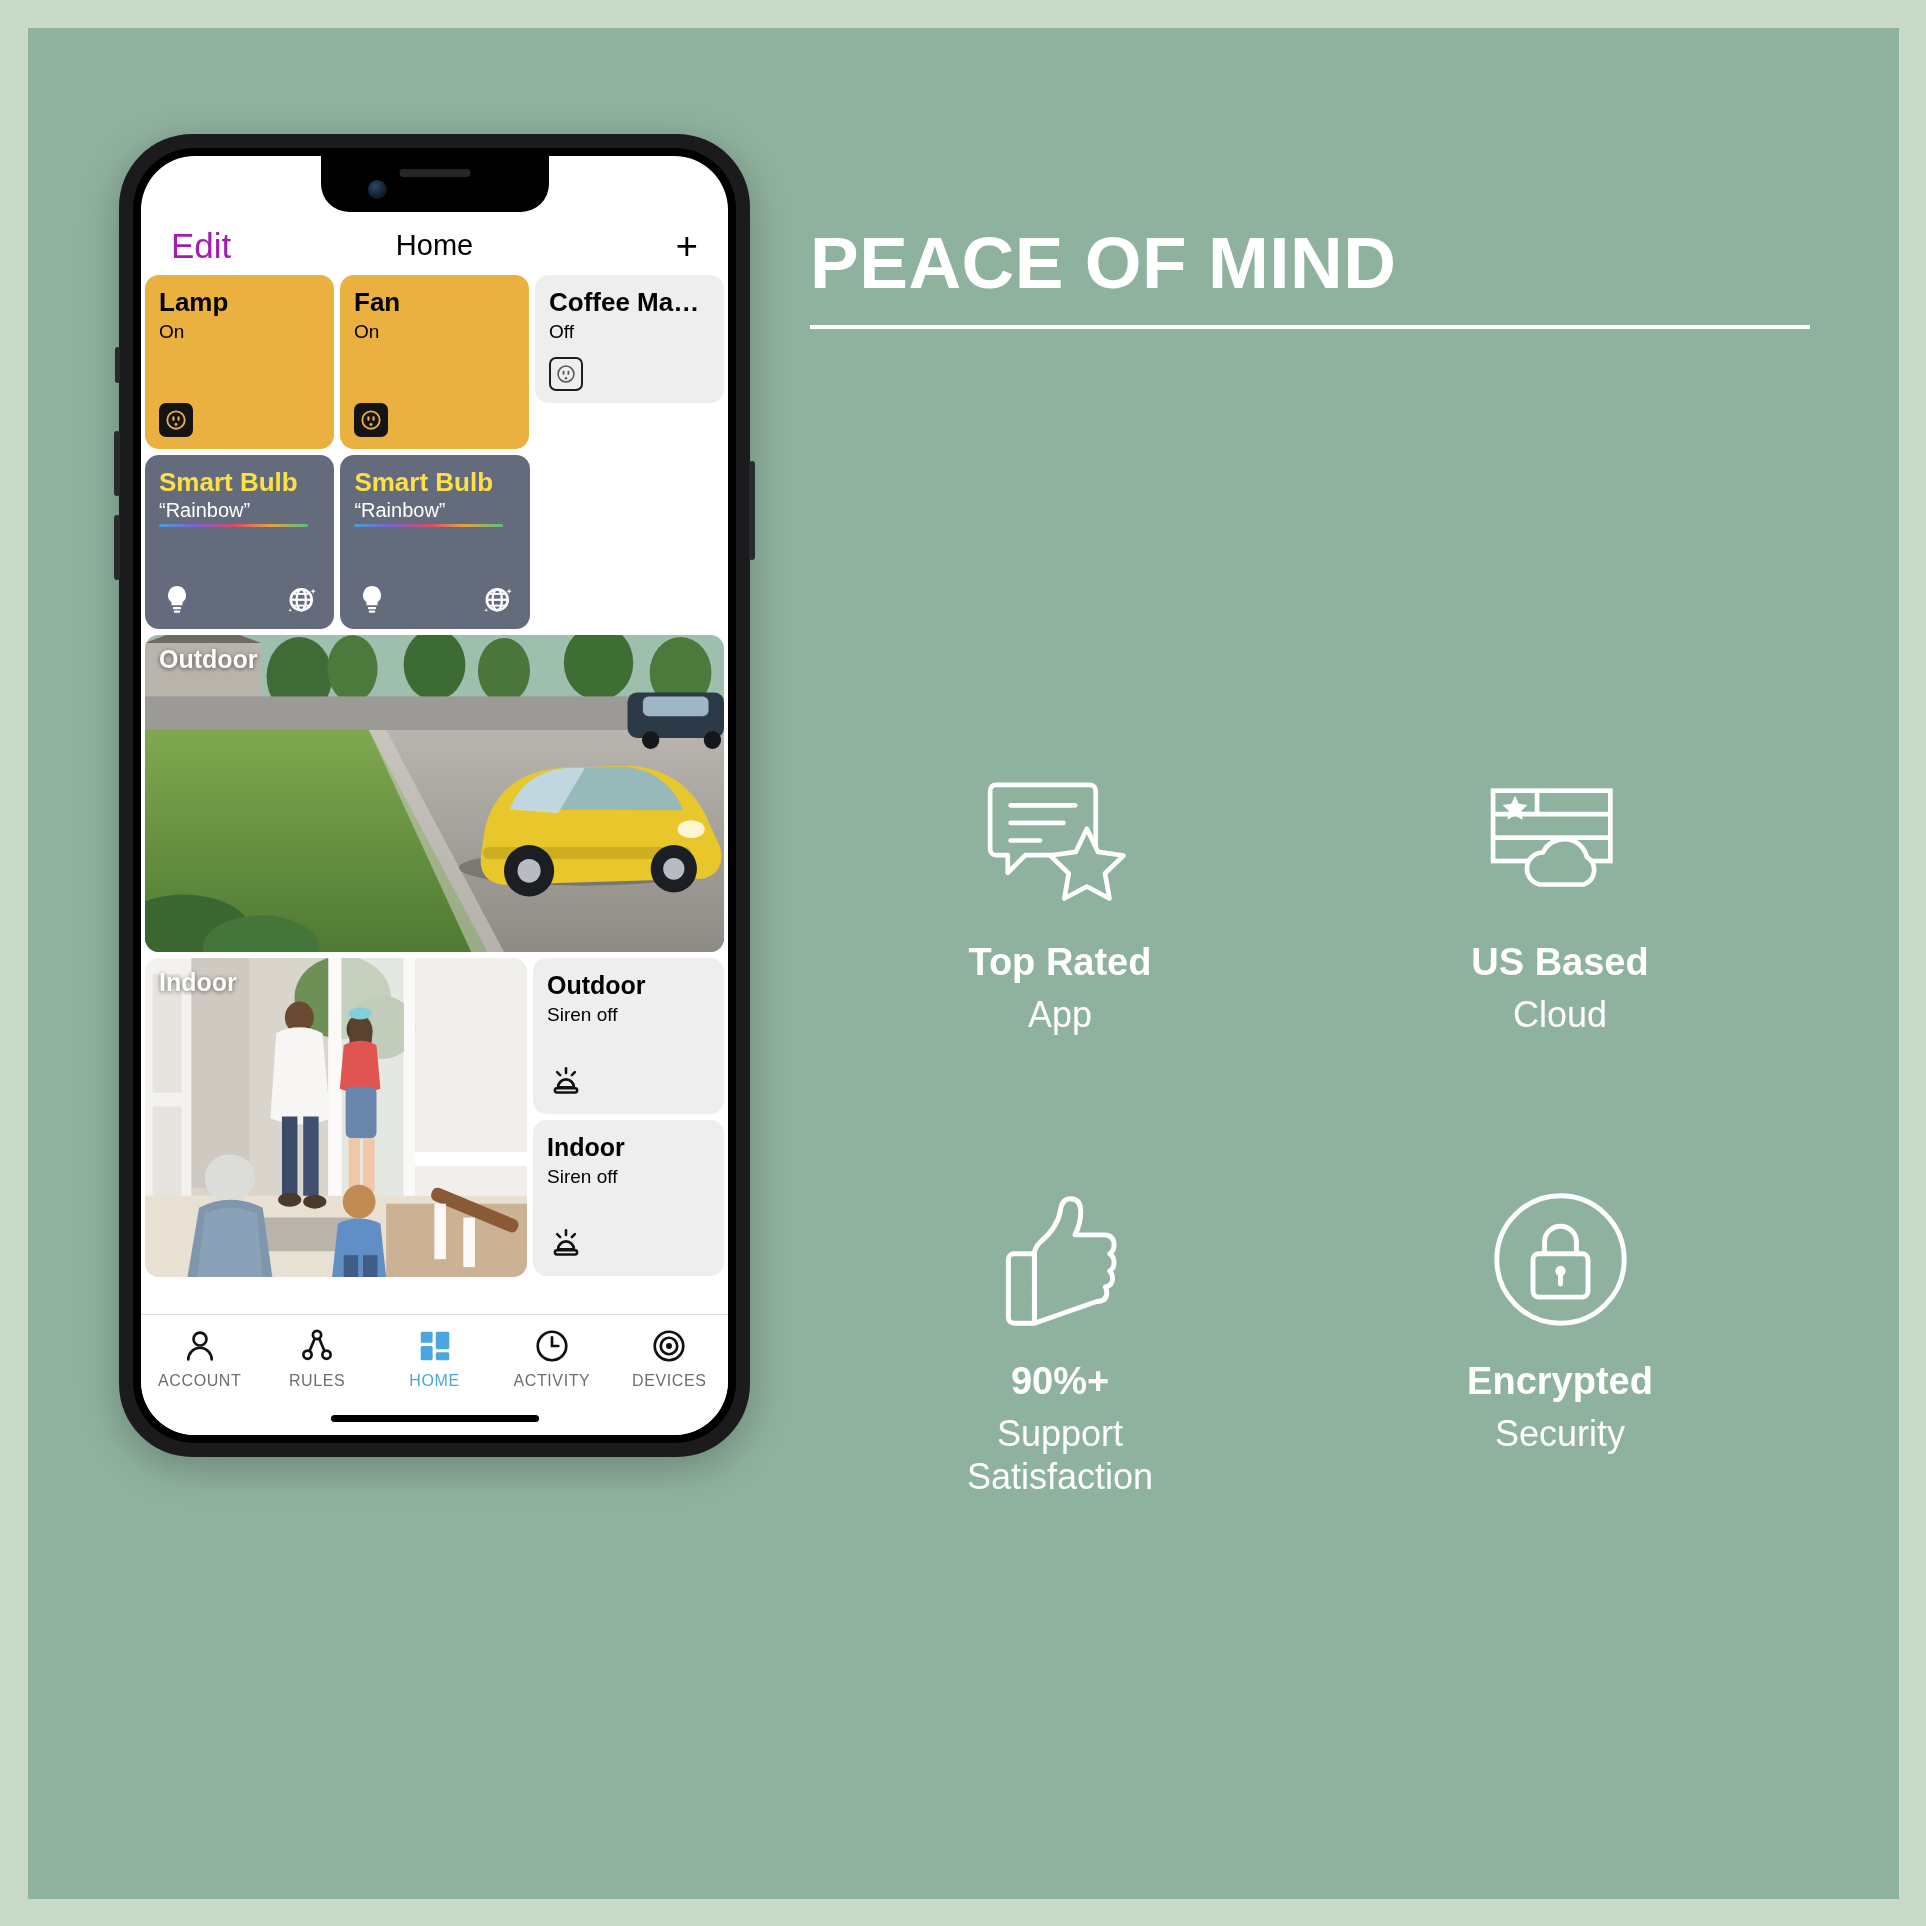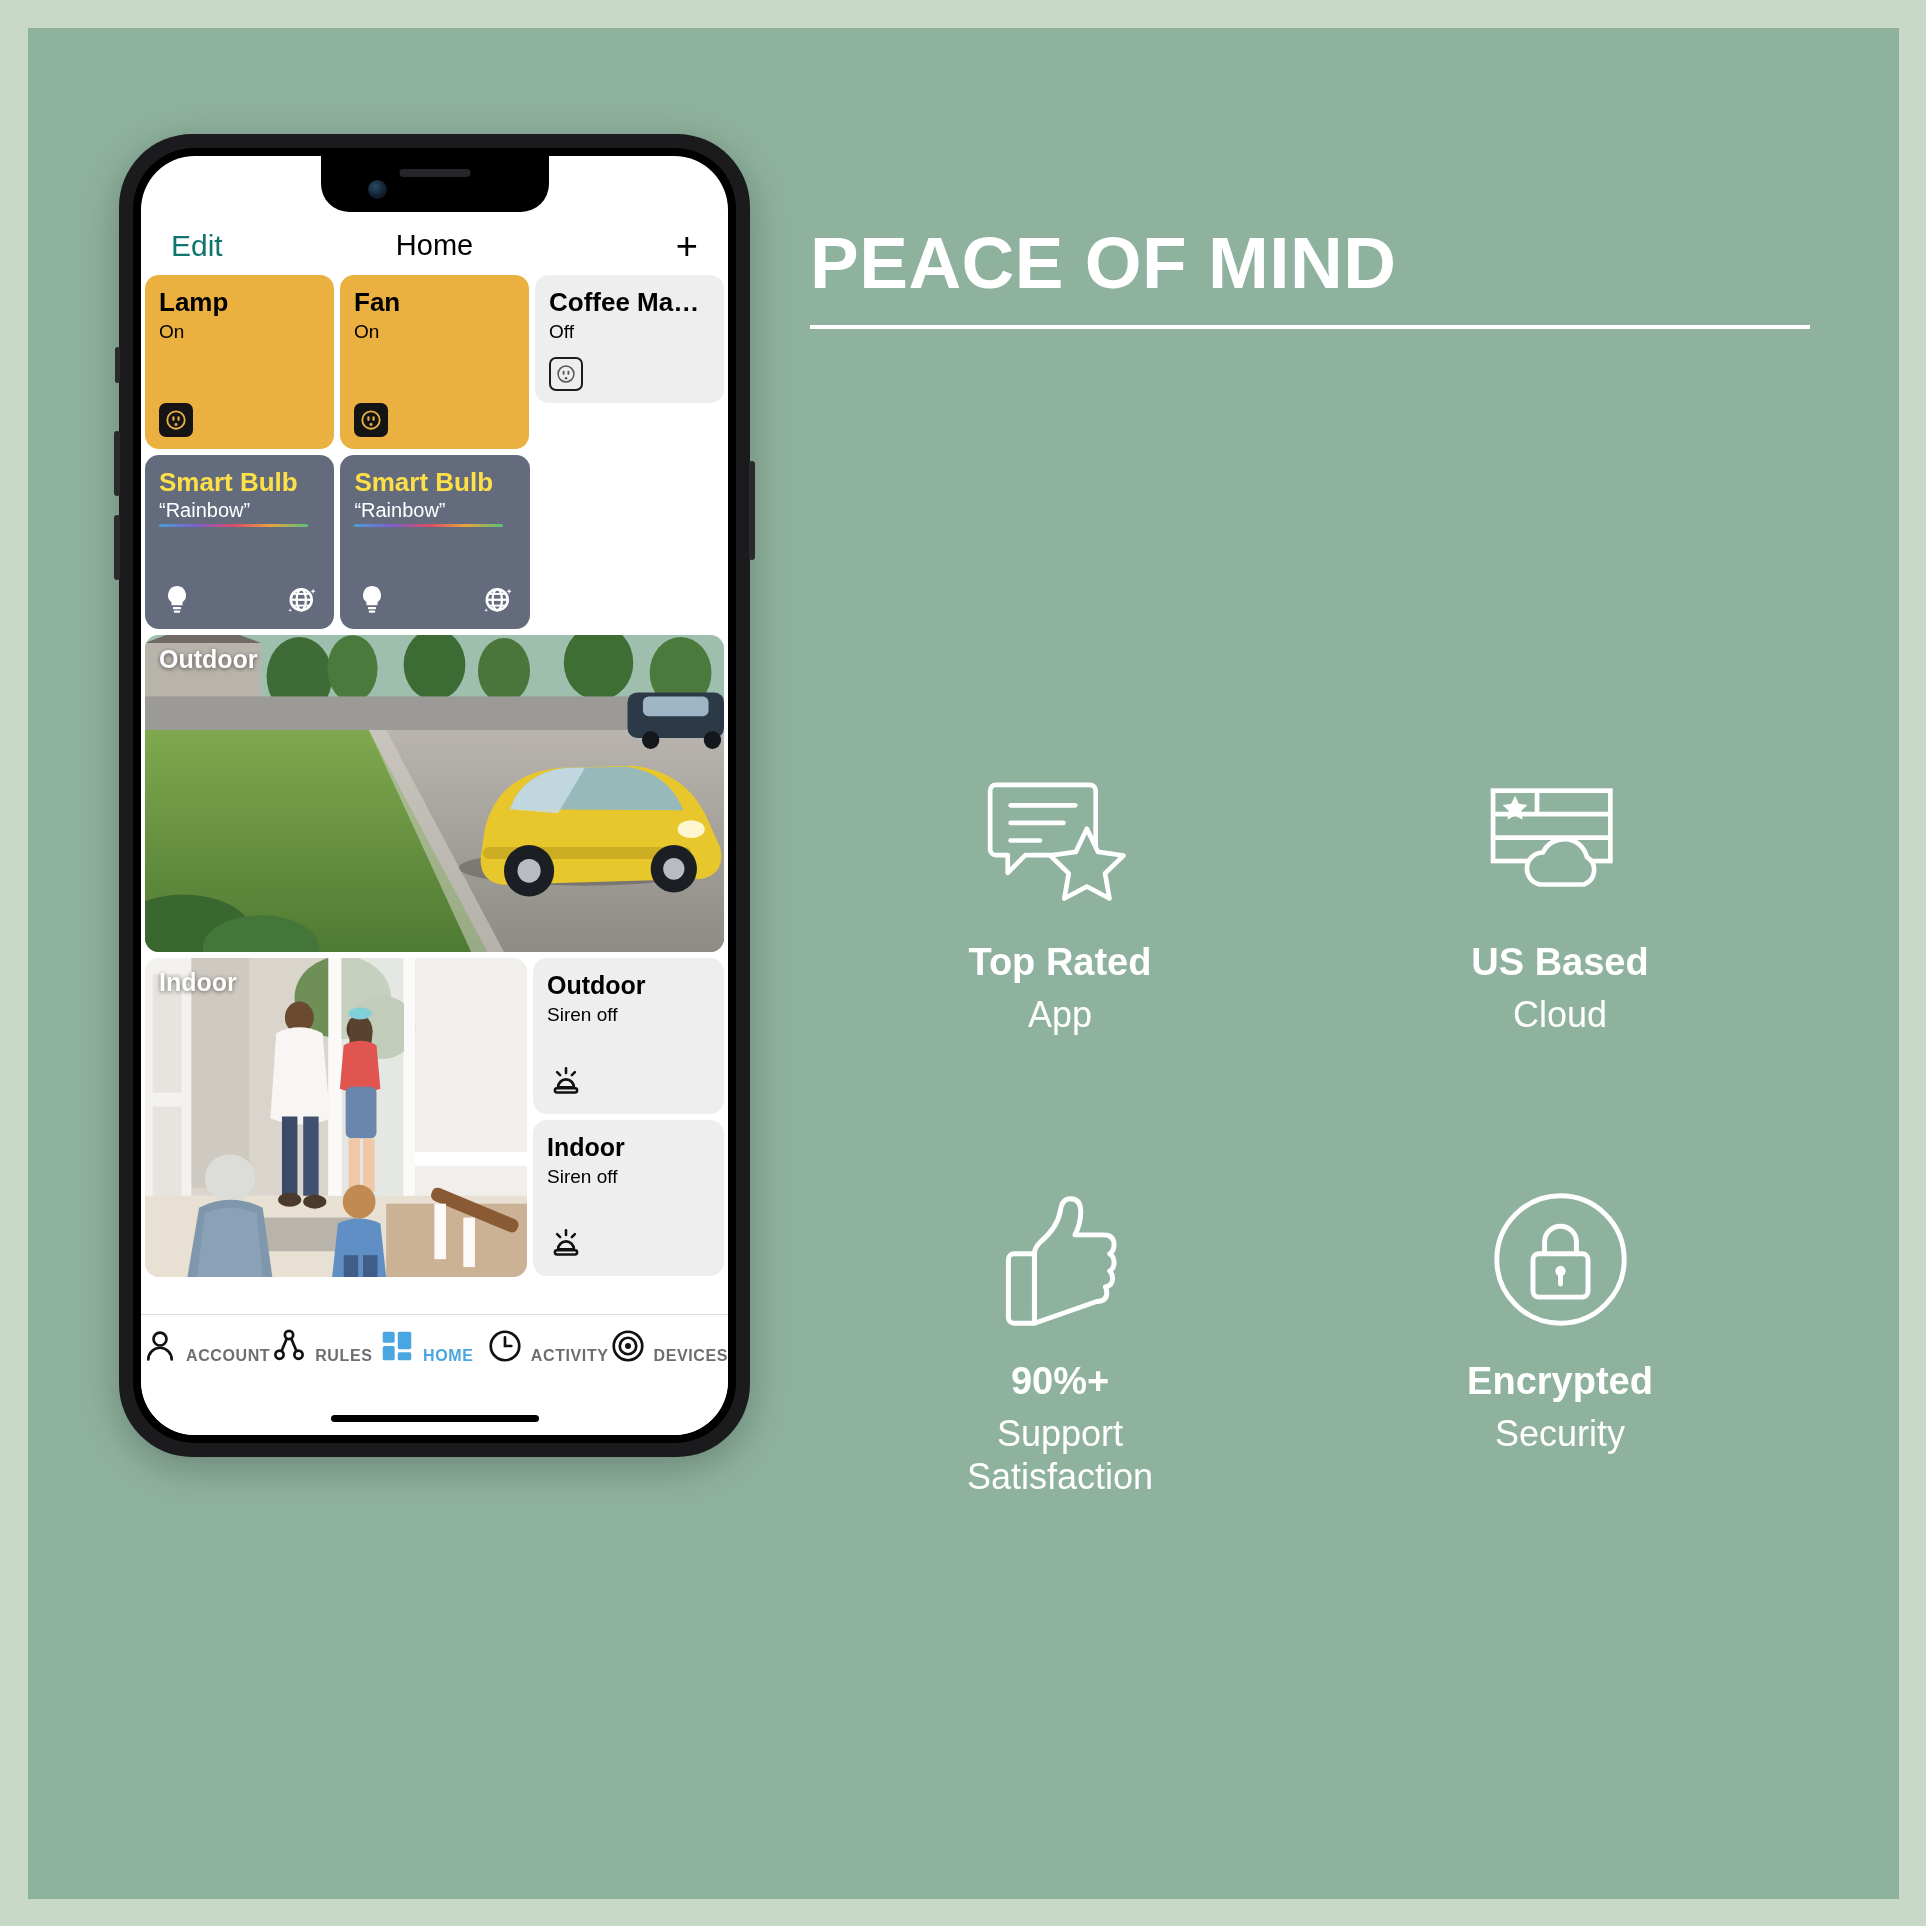--- a/index.html
+++ b/index.html
@@ -95,21 +95,21 @@
   }
   #batt-fill { width: 100%; height: 100%; background:#000; border-radius:2px; }
 
   
   #app-header {
     position: absolute; top: 61px; left: 0; right: 0; height: 57px;
     display: flex; align-items: center; justify-content: space-between;
     padding: 0 30px;
     background:#fff; z-index: 20;
   }
-  #edit-btn { font-size: 30px; color: #0f766e; }
+  #edit-btn { font-size: 35px; color: #a21caf; }
   #home-title { font-size: 29px; color: #000; position:absolute; left:50%; transform:translateX(-50%); }
   #add-btn { font-size: 38px; color:#000; line-height: 1; font-weight: 300; }
 
   
   #content {
     position: absolute; top: 119px; left: 0; right: 0; bottom: 121px;
     background: #fff; overflow: hidden;
   }
 
   
@@ -167,21 +167,21 @@
   .siren-name { font-size: 25px; font-weight: bold; color:#000; }
   .siren-state{ font-size: 19px; color:#000; margin-top: 4px; }
 
   
   #tabbar {
     position: absolute; bottom: 0; left: 0; right: 0; height: 121px;
     background: #fff; border-top: 1px solid #dcdcdc;
     display: flex; align-items: flex-start; padding-top: 12px;
     z-index: 20;
   }
-  .tab { flex: 1; display: flex; flex-direction: row; align-items: flex-end; gap: 7px; font-weight: bold; }
+  .tab { flex: 1; display: flex; flex-direction: column; align-items: center; gap: 7px; }
   .tab-label { font-size: 16px; color: #6d6d72; letter-spacing: 0.6px; }
   .tab-active .tab-label { color: #4aa6e0; }
   #home-indicator {
     position: absolute; bottom: 13px; left: 50%; transform: translateX(-50%);
     width: 208px; height: 7px; background: #000; border-radius: 4px;
   }
 
   
   #right {
     position: absolute;

